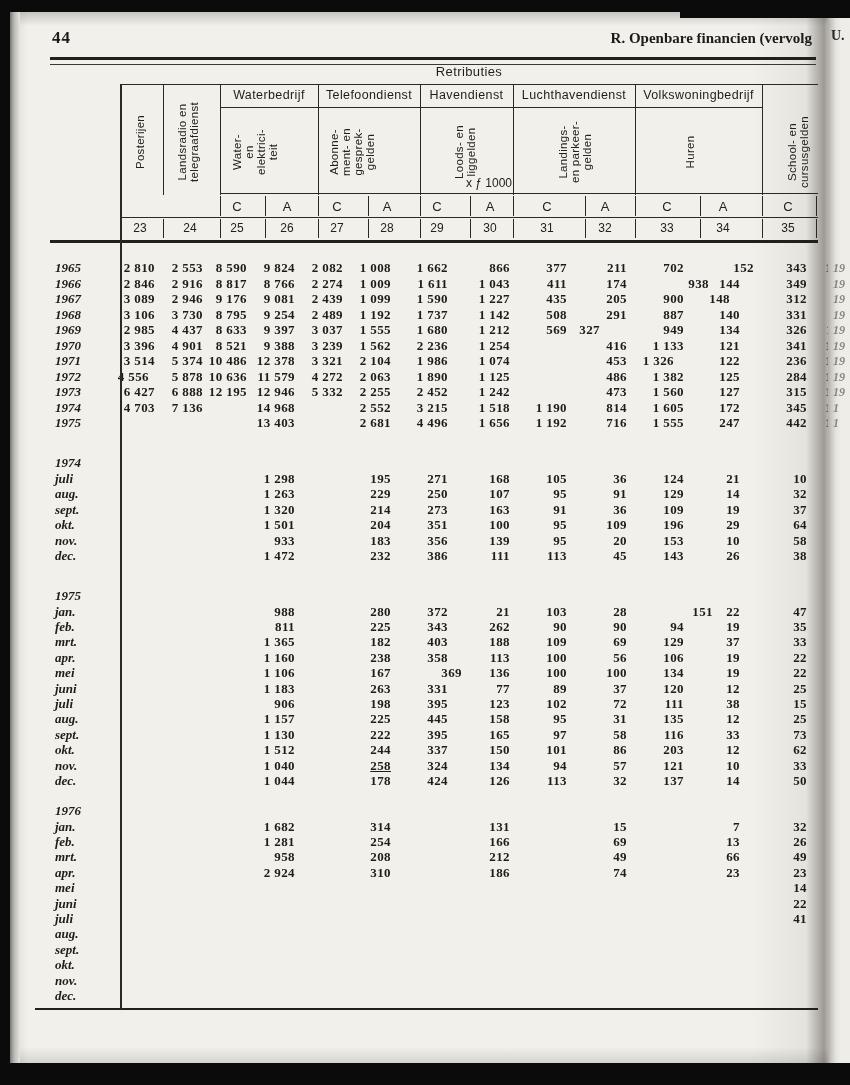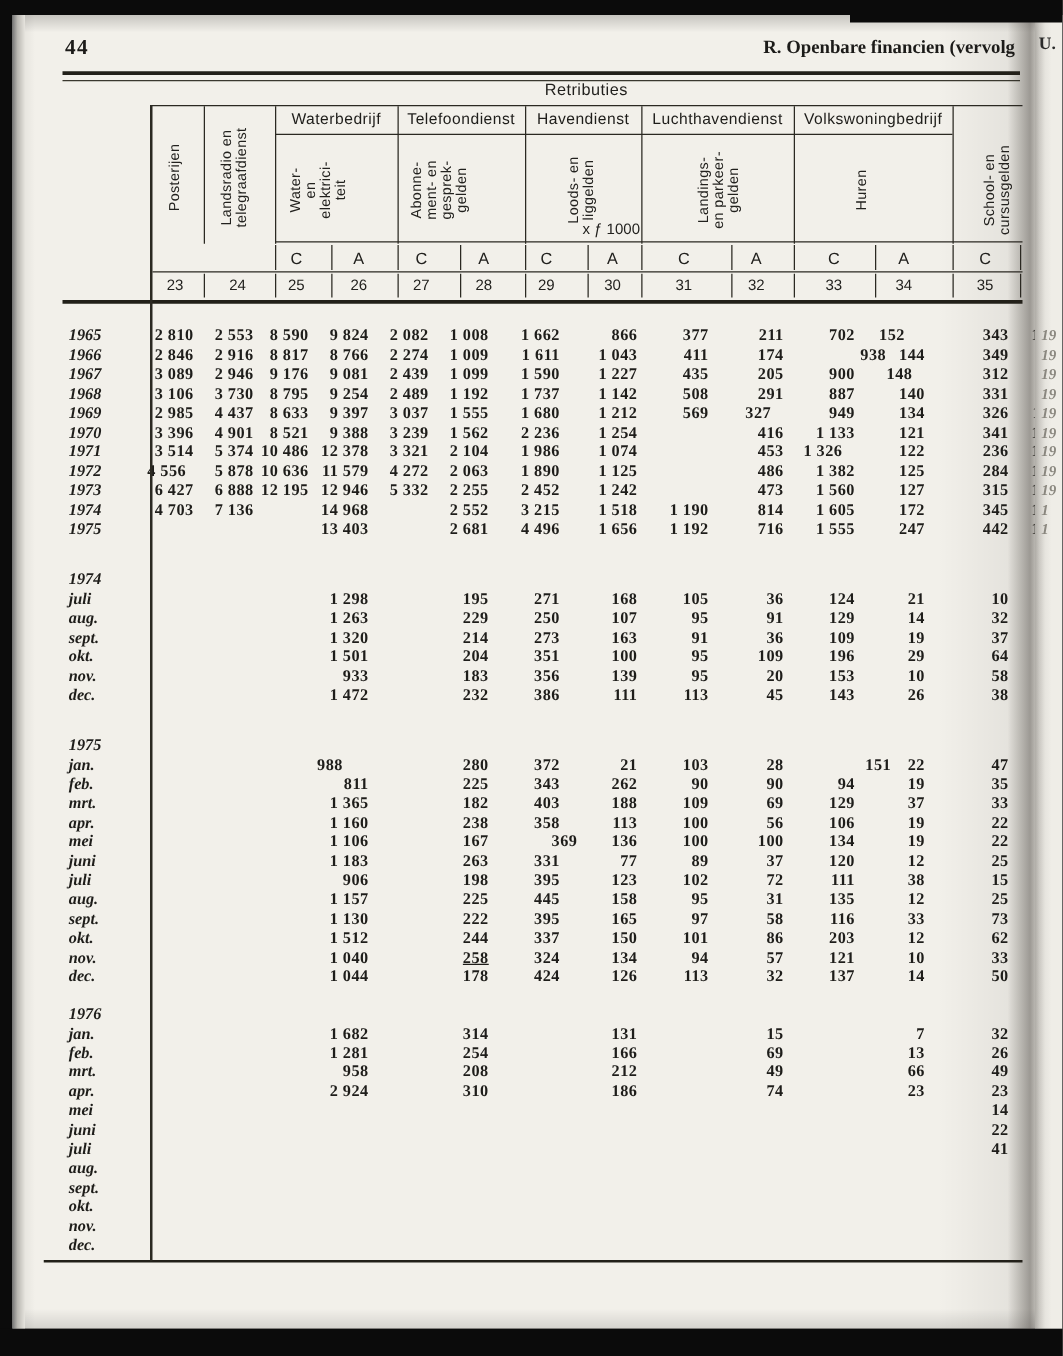--- a/index.html
+++ b/index.html
@@ -127,21 +127,21 @@
         <div class="cell" style="left: 141px;">2 553</div>
         <div class="cell" style="left: 185px;">8 590</div>
         <div class="cell" style="left: 233px;">9 824</div>
         <div class="cell" style="left: 281px;">2 082</div>
         <div class="cell" style="left: 329px;">1 008</div>
         <div class="cell" style="left: 386px;">1 662</div>
         <div class="cell" style="left: 448px;">866</div>
         <div class="cell" style="left: 505px;">377</div>
         <div class="cell" style="left: 565px;">211</div>
         <div class="cell" style="left: 622px;">702</div>
-        <div class="cell" style="left: 662px;">152</div>
+        <div class="cell" style="left: 692px;">152</div>
         <div class="cell" style="left: 745px;">343</div>
         <div class="cell cut" style="left: 784px;">125</div>
       </div>
       <div class="row" style="top: 275.5px;">
         <div class="row-label" style="">1966</div>
         <div class="cell" style="left: 93px;">2 846</div>
         <div class="cell" style="left: 141px;">2 916</div>
         <div class="cell" style="left: 185px;">8 817</div>
         <div class="cell" style="left: 233px;">8 766</div>
         <div class="cell" style="left: 281px;">2 274</div>
@@ -193,21 +193,21 @@
         <div class="row-label" style="">1969</div>
         <div class="cell" style="left: 93px;">2 985</div>
         <div class="cell" style="left: 141px;">4 437</div>
         <div class="cell" style="left: 185px;">8 633</div>
         <div class="cell" style="left: 233px;">9 397</div>
         <div class="cell" style="left: 281px;">3 037</div>
         <div class="cell" style="left: 329px;">1 555</div>
         <div class="cell" style="left: 386px;">1 680</div>
         <div class="cell" style="left: 448px;">1 212</div>
         <div class="cell" style="left: 505px;">569</div>
-        <div class="cell" style="left: 555px;">327</div>
+        <div class="cell" style="left: 538px;">327</div>
         <div class="cell" style="left: 622px;">949</div>
         <div class="cell" style="left: 678px;">134</div>
         <div class="cell" style="left: 745px;">326</div>
         <div class="cell cut" style="left: 784px;">110</div>
       </div>
       <div class="row" style="top: 337.5px;">
         <div class="row-label" style="">1970</div>
         <div class="cell" style="left: 93px;">3 396</div>
         <div class="cell" style="left: 141px;">4 901</div>
         <div class="cell" style="left: 185px;">8 521</div>
@@ -377,21 +377,21 @@
         <div class="cell" style="left: 622px;">143</div>
         <div class="cell" style="left: 678px;">26</div>
         <div class="cell" style="left: 745px;">38</div>
         <div class="cell cut" style="left: 784px;">6</div>
       </div>
       <div class="row" style="top: 588px;">
         <div class="row-label" style="">1975</div>
       </div>
       <div class="row" style="top: 603.5px;">
         <div class="row-label" style="">jan.</div>
-        <div class="cell" style="left: 233px; text-align: center;">988</div>
+        <div class="cell" style="left: 233px;">988</div>
         <div class="cell" style="left: 329px;">280</div>
         <div class="cell" style="left: 386px;">372</div>
         <div class="cell" style="left: 448px;">21</div>
         <div class="cell" style="left: 505px;">103</div>
         <div class="cell" style="left: 565px;">28</div>
         <div class="cell" style="left: 622px; padding-left: 29px;">151</div>
         <div class="cell" style="left: 678px;">22</div>
         <div class="cell" style="left: 745px;">47</div>
         <div class="cell cut" style="left: 784px;">6</div>
       </div>

